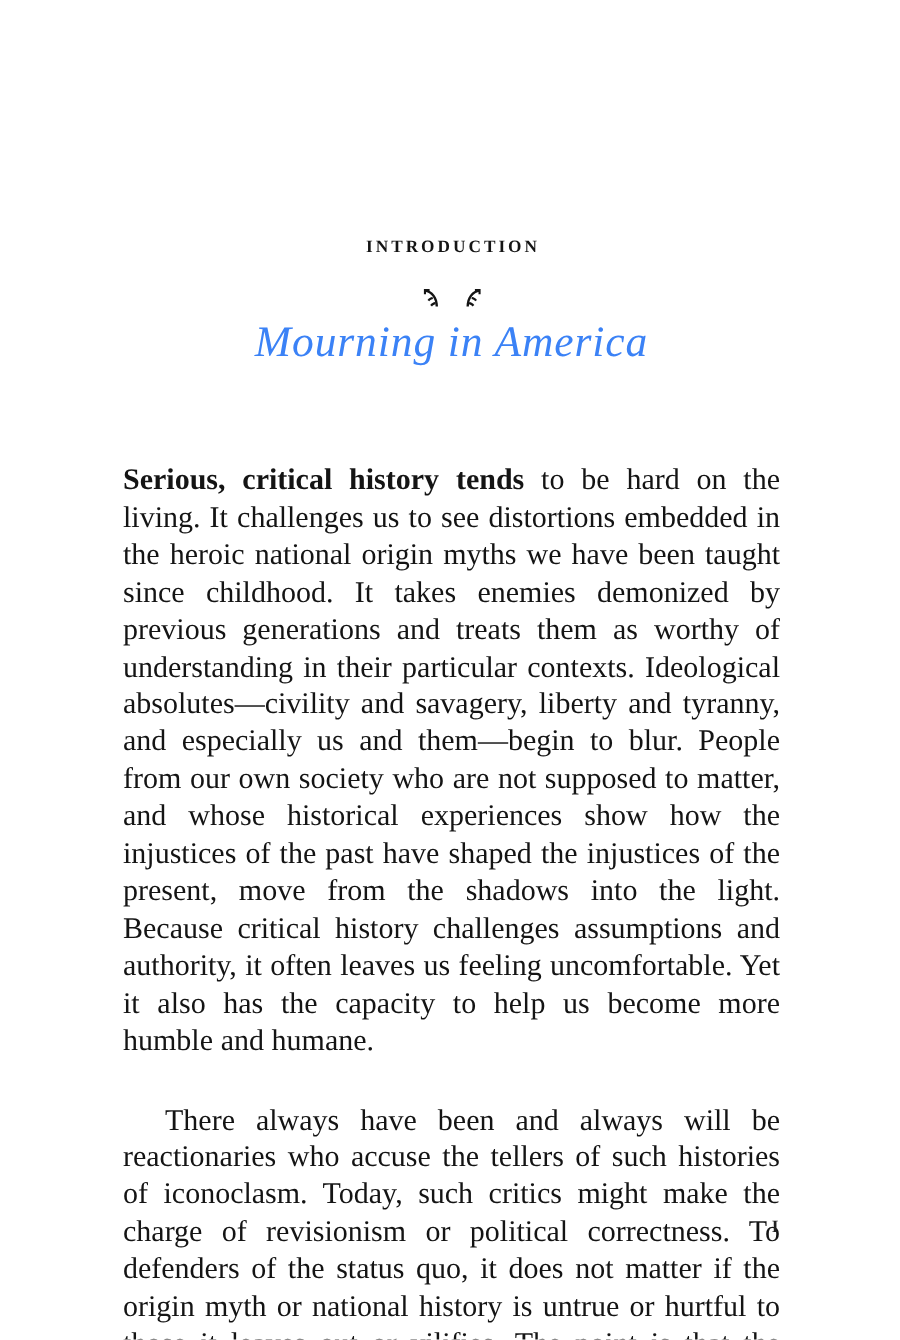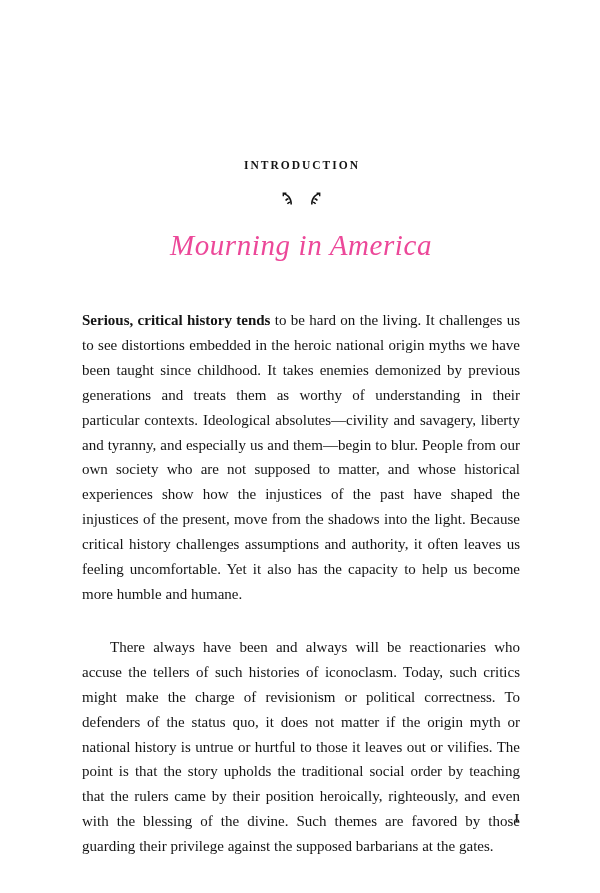--- a/index.html
+++ b/index.html
@@ -47,40 +47,40 @@
     margin-top: 17px;
     height: 22px;
     display: flex;
     align-items: center;
     justify-content: center;
     gap: 3px;
   }
   .ornament svg { display: block; }
 
   .chapter-title {
-    margin-top: 19px;
+    margin-top: 2px;
     font-family: "Liberation Serif", "DejaVu Serif", serif;
     font-style: italic;
     font-weight: normal;
     font-size: 29px;
     line-height: 1.1;
     letter-spacing: 0.6px;
-    color: #ec4899;
+    color: #3b82f6;
   }
 
   
   .body-col {
     position: absolute;
     left: 82px;
     top: 308px;
     width: 438px;
   }
 
   .para {
-    font-size: 15px;
+    font-size: 20px;
     line-height: 24.9px;
     text-align: justify;
     text-justify: inter-word;
     color: #141414;
     margin: 0;
     hyphens: manual;
     word-spacing: 0.1px;
   }
   .para + .para {
     text-indent: 28px;

